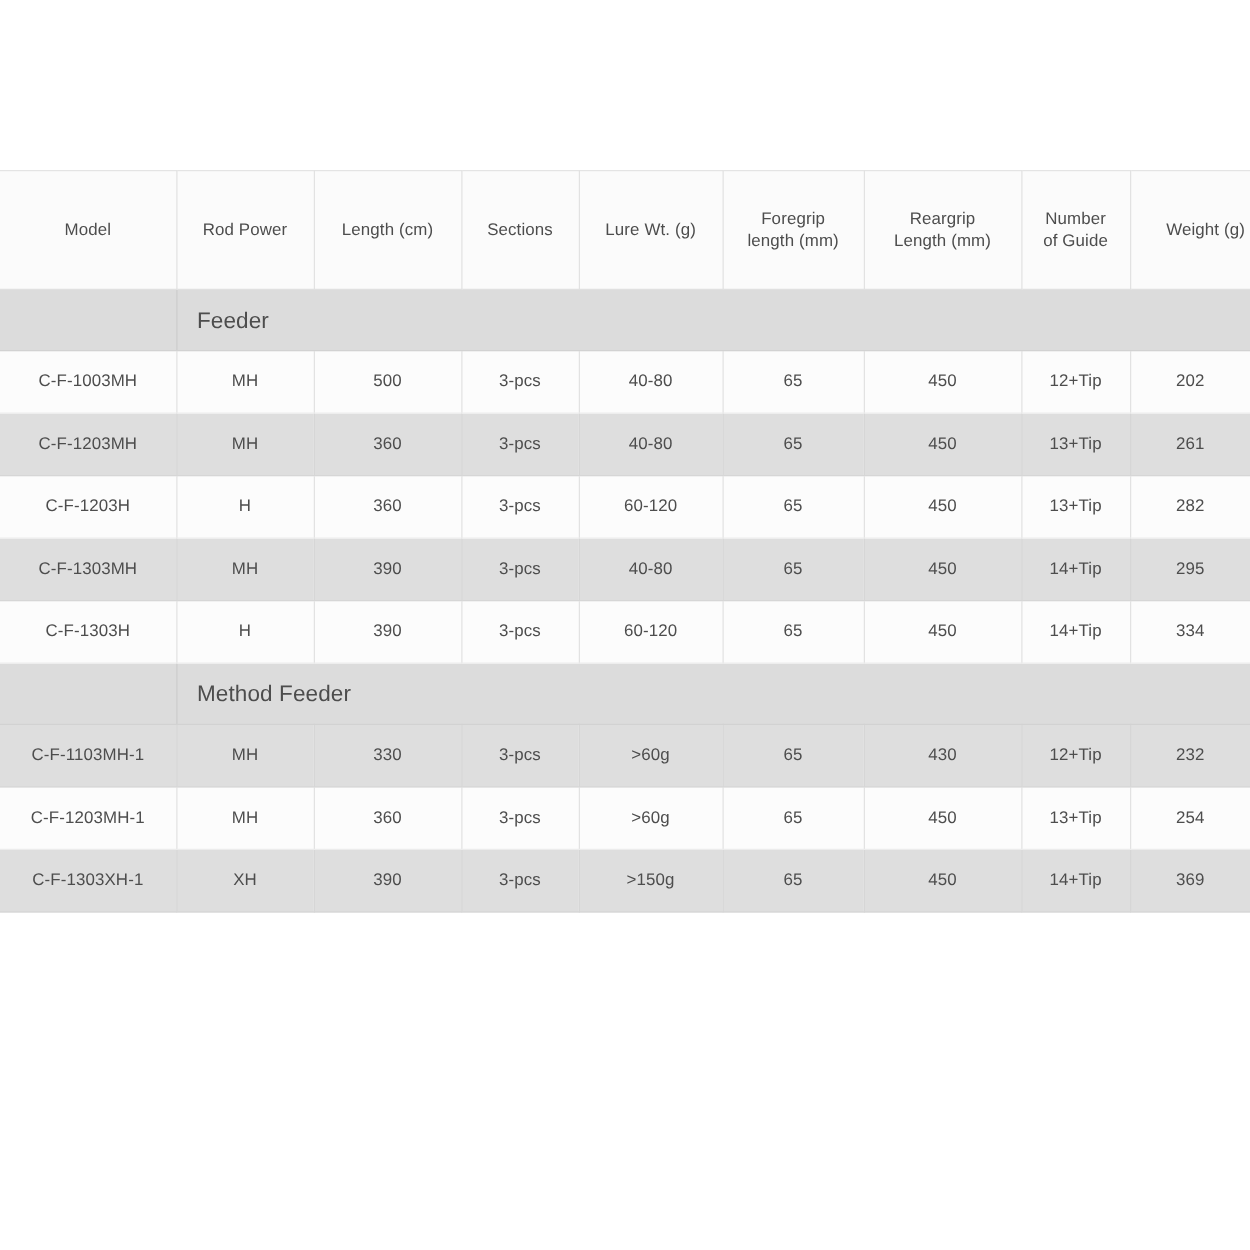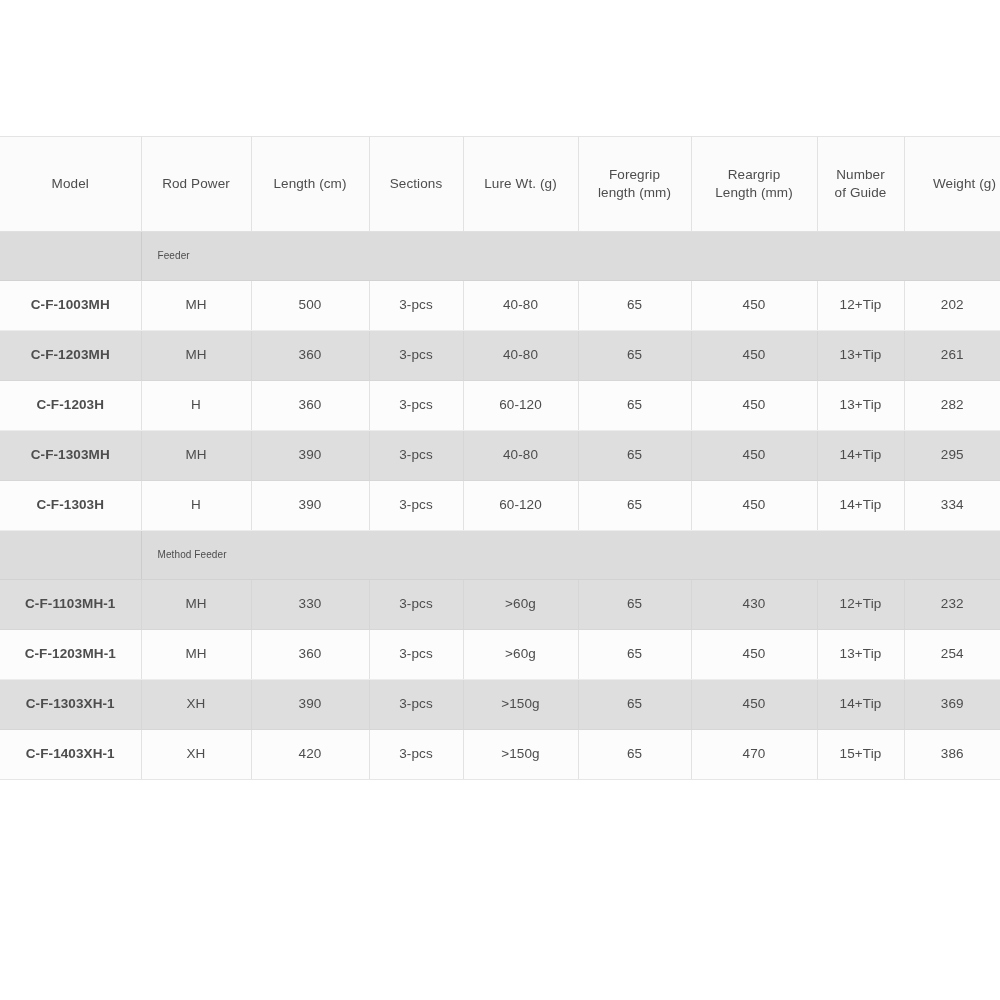--- a/index.html
+++ b/index.html
@@ -82,28 +82,28 @@
     border-left: none;
     border-right: none;
   }
   tr.section-row td.sec-blank {
     border-right: 1px solid #cccccc;
   }
   tr.section-row td.sec-label {
     text-align: left;
     padding-left: 16px;
     color: #4d4d4d;
-    font-size: 10px;
+    font-size: 18px;
   }
 
   tr.data-row td {
     height: 49px;
     border-bottom: 1px solid #ececec;
   }
-  tr.data-row td:first-child { border-left: none; font-weight: bold; }
+  tr.data-row td:first-child { border-left: none; }
   tr.data-row td:last-child  { border-right: none; }
 
   tr.row-light td { background: #fcfcfc; }
   tr.row-dark  td { background: #dedede; }
 
   tr.row-dark td {
     border-left-color: #d6d6d6;
     border-right-color: #d6d6d6;
     border-bottom-color: #d6d6d6;
   }
@@ -251,27 +251,16 @@
             <td>C-F-1303XH-1</td>
             <td>XH</td>
             <td>390</td>
             <td>3-pcs</td>
             <td>&gt;150g</td>
             <td>65</td>
             <td>450</td>
             <td>14+Tip</td>
             <td>369</td>
           </tr>
-          <tr class="data-row row-light last-row">
-            <td>C-F-1403XH-1</td>
-            <td>XH</td>
-            <td>420</td>
-            <td>3-pcs</td>
-            <td>&gt;150g</td>
-            <td>65</td>
-            <td>470</td>
-            <td>15+Tip</td>
-            <td>386</td>
-          </tr>
         </tbody>
     </table>
   </div>
 </div>
 
 </body></html>

